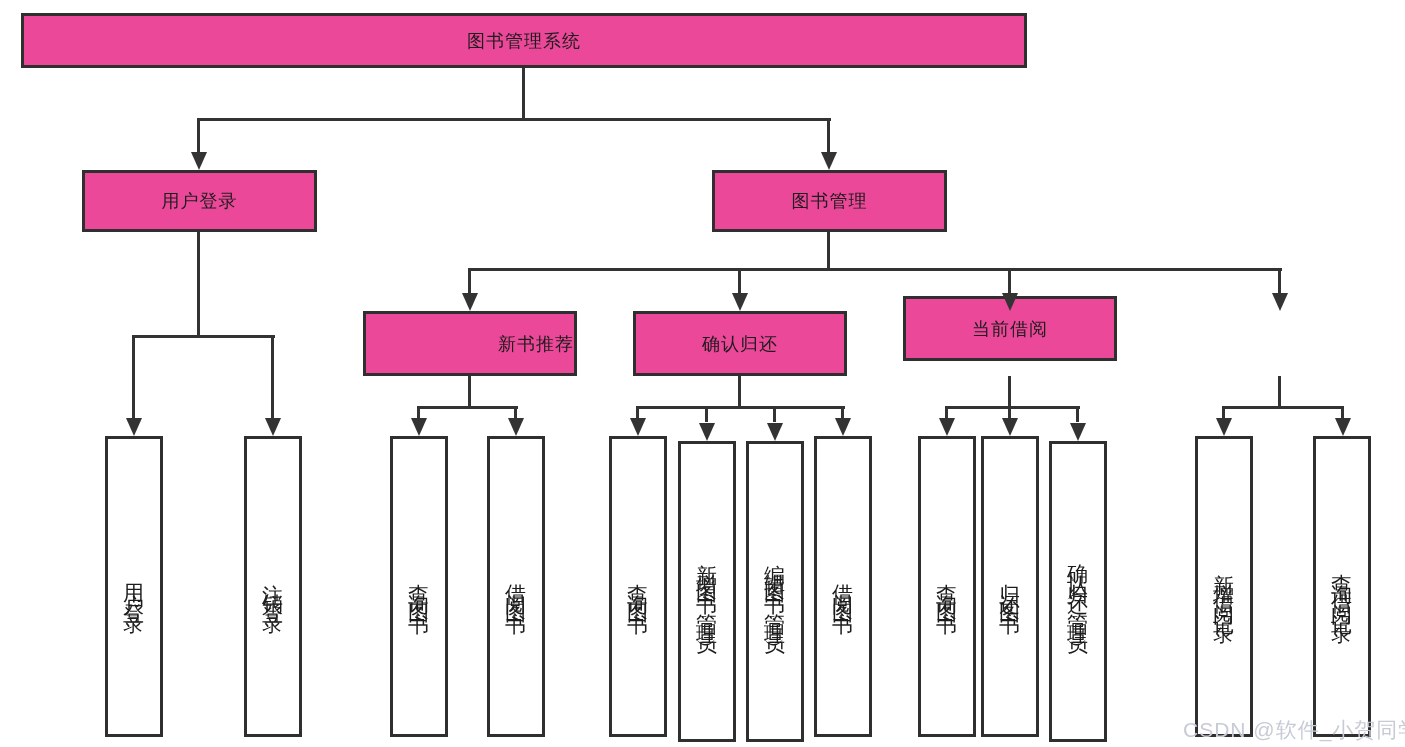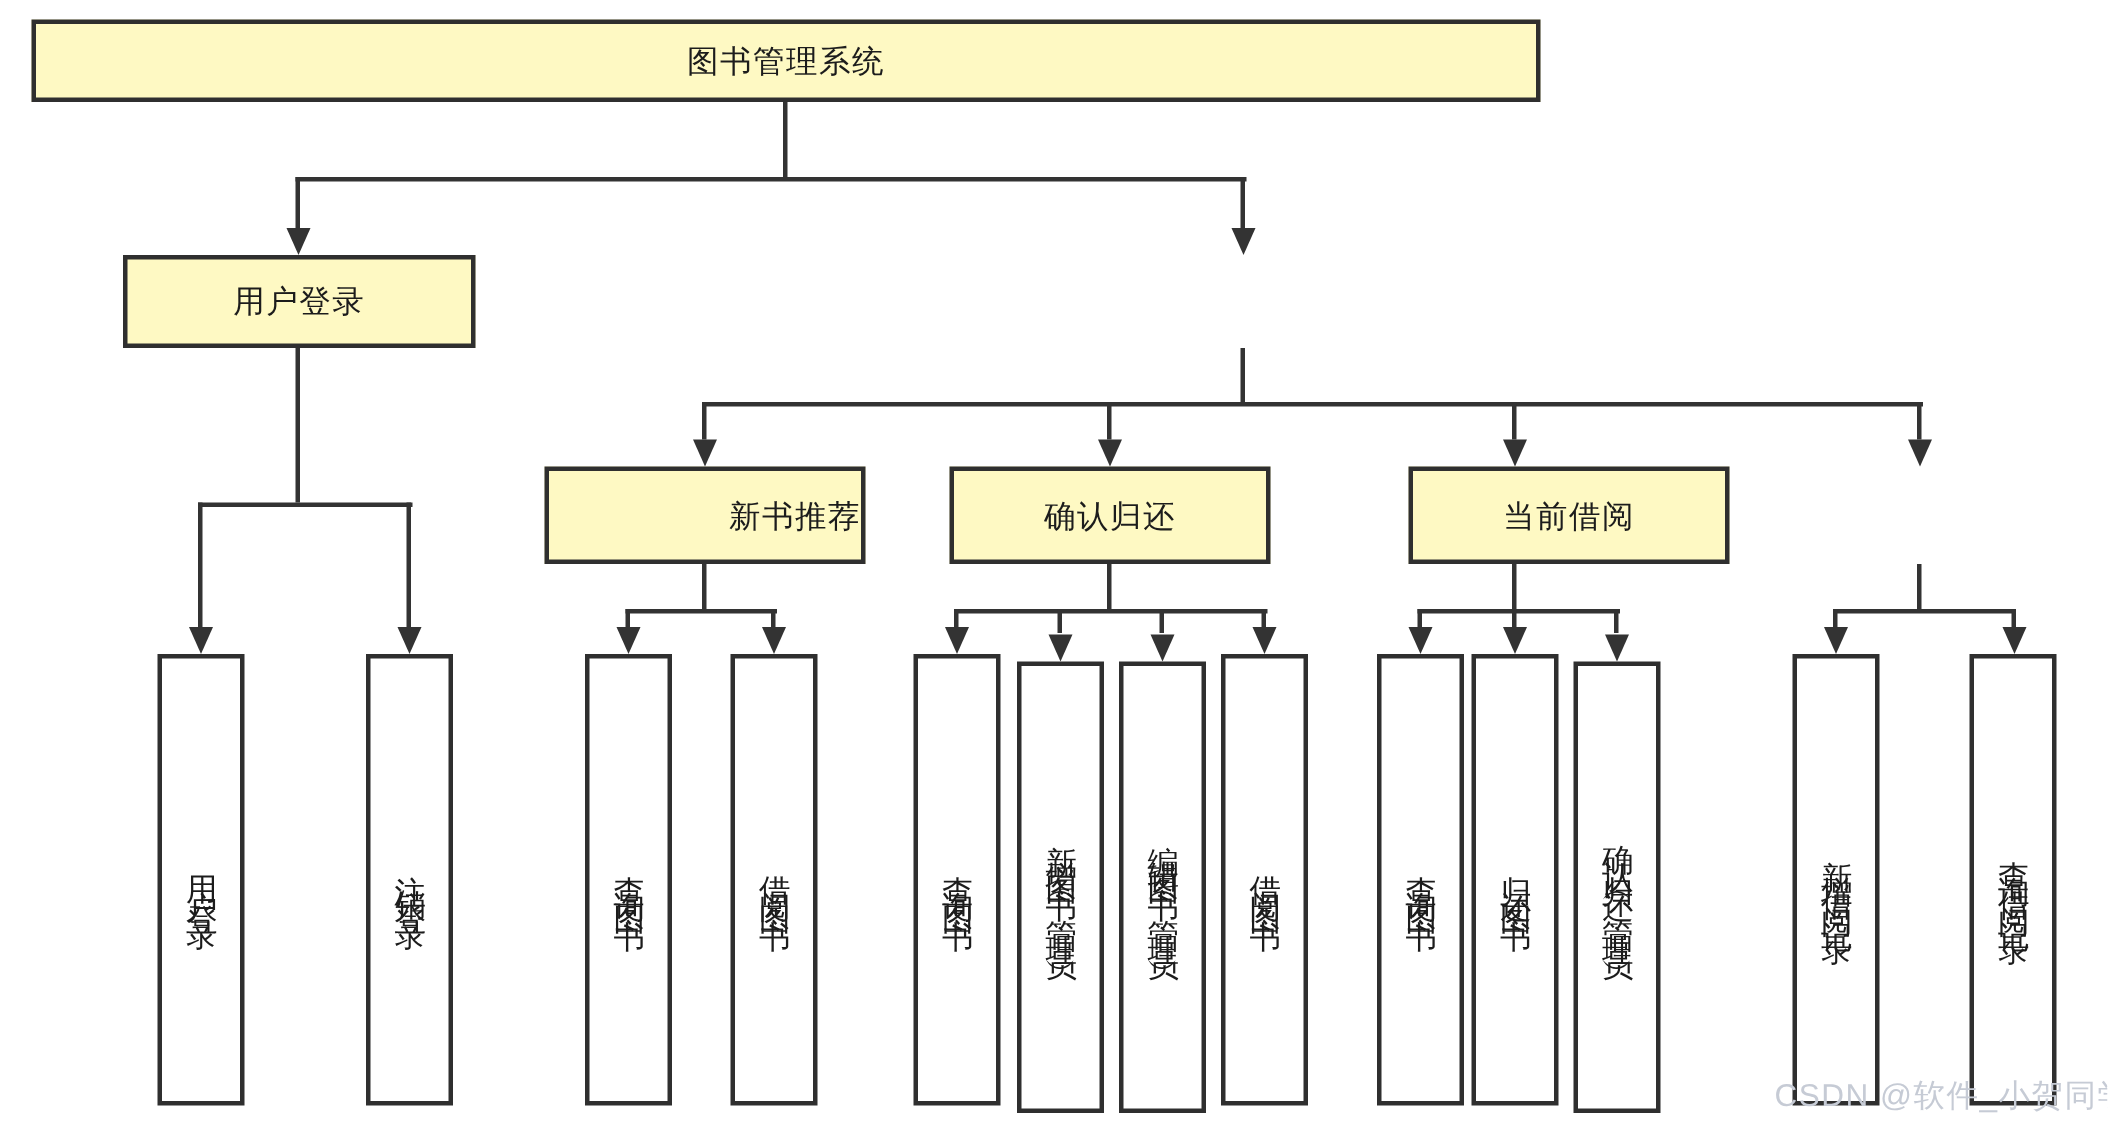--- a/index.html
+++ b/index.html
@@ -7,24 +7,24 @@
     position:relative;
     width:1405px;height:747px;
     background:#ffffff;
     font-family:"Liberation Sans","DejaVu Sans",sans-serif;
     overflow:hidden;
   }
   .node{
     position:absolute;
     box-sizing:border-box;
     border:3px solid #2f2f2f;
-    background:#fef9c3;
+    background:#ec4899;
     display:flex;align-items:center;justify-content:center;
     color:#1c1c1c;
-    font-size:21px;
+    font-size:18px;
     letter-spacing:1px;
   }
   .leaf{
     position:absolute;
     box-sizing:border-box;
     width:58px;height:301px;
     border:3px solid #2f2f2f;
     background:#ffffff;
     display:flex;align-items:center;justify-content:center;
     color:#1c1c1c;
@@ -59,28 +59,31 @@
 
 <div class="canvas">
 
   <div class="node" style="left:21px;top:13px;width:1006px;height:55px;">
     <span>图书管理系统</span>
   </div>
 
   <div class="node" style="left:82px;top:170px;width:235px;height:62px;">
     <span>用户登录</span>
   </div>
+  <div class="node" style="left:712px;top:170px;width:235px;height:62px;">
+    <span>图书管理</span>
+  </div>
 
   <div class="node" style="left:363px;top:311px;width:214px;height:65px;justify-content:flex-end;">
     <span>新书推荐</span>
   </div>
   <div class="node" style="left:633px;top:311px;width:214px;height:65px;">
     <span>确认归还</span>
   </div>
-  <div class="node" style="left:903px;top:311px;width:214px;height:65px;margin-left:36px;">
+  <div class="node" style="left:903px;top:296px;width:214px;height:65px;">
     <span>当前借阅</span>
   </div>
 
   <div class="leaf" style="left:105px;top:436px;">
     <span>用户登录</span>
   </div>
   <div class="leaf" style="left:244px;top:436px;">
     <span>注销登录</span>
   </div>
 

